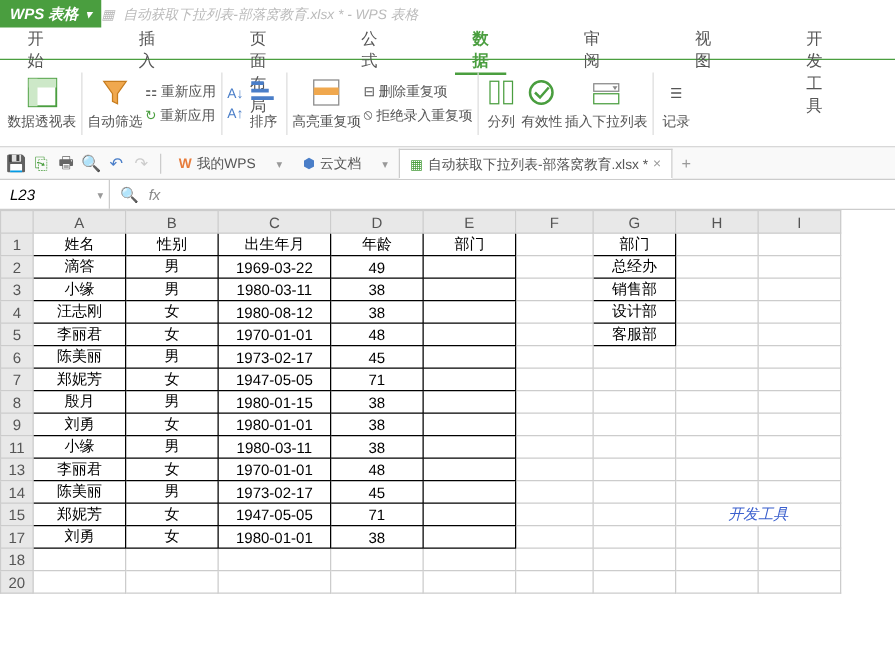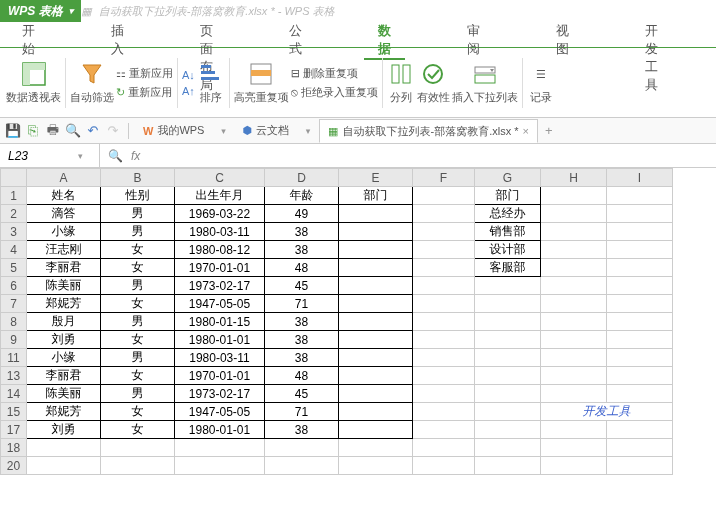--- a/index.html
+++ b/index.html
@@ -28,21 +28,21 @@
 
 .qa-bar { height: 26px; display: flex; align-items: center; border-bottom: 1px solid #ccc; padding: 0 4px; gap: 2px; background: #f9f9f9; }
 .qa-icon { width: 18px; height: 18px; display: flex; align-items: center; justify-content: center; cursor: pointer; color: #666; font-size: 13px; }
 .qa-sep { width: 1px; height: 16px; background: #ccc; margin: 0 4px; }
 .doc-tab { display: flex; align-items: center; gap: 4px; padding: 0 8px; height: 24px; cursor: pointer; color: #555; font-size: 11px; }
 .doc-tab.active { background: #fff; border: 1px solid #ccc; border-bottom: 1px solid #fff; margin-bottom: -1px; }
 .doc-close { color: #999; cursor: pointer; }
 
 
 .formula-bar { height: 24px; display: flex; align-items: center; border-bottom: 1px solid #ccc; background: #fff; }
-.name-box { width: 100px; padding: 0 8px; border-right: 1px solid #ccc; height: 100%; display: flex; align-items: center; }
+.name-box { width: 88px; padding: 0 8px; border-right: 1px solid #ccc; height: 100%; display: flex; align-items: center; }
 .name-box input { border: none; width: 70px; font-size: 12px; outline: none; font-style: italic; }
 .fx-btns { display: flex; align-items: center; gap: 8px; padding: 0 8px; color: #999; }
 .fx-label { font-style: italic; color: #888; }
 
 
 .grid-wrap { position: relative; }
 .grid { border-collapse: collapse; table-layout: fixed; }
 .grid th, .grid td { border: 1px solid #ccc; height: 18px; font-size: 12px; padding: 0; text-align: center; font-weight: normal; }
 .grid th { background: #e8e8e8; color: #555; }
 .col-hdr { height: 18px; }

